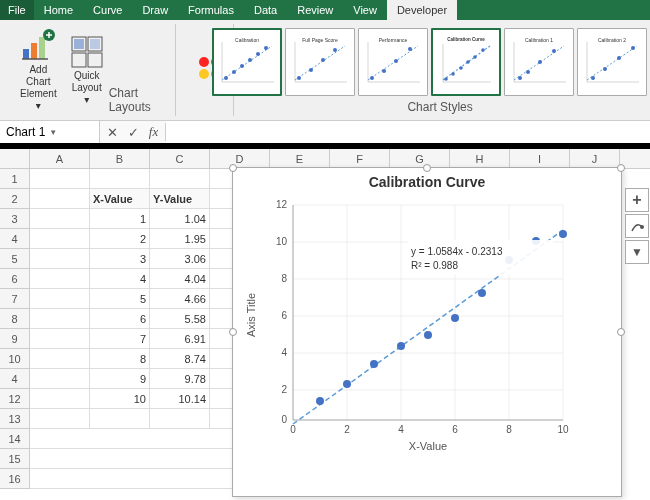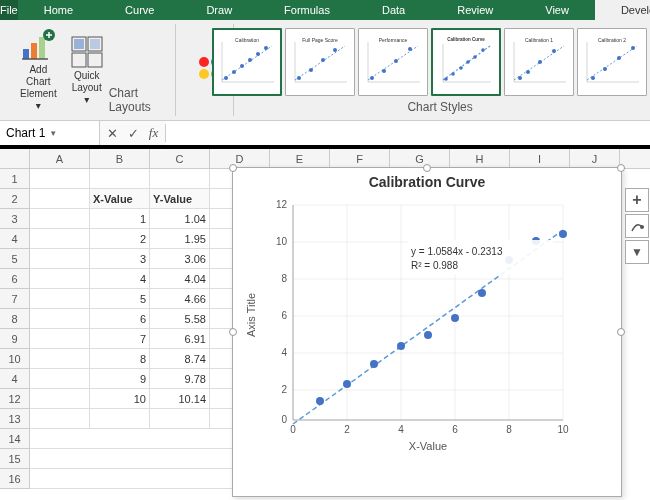--- a/index.html
+++ b/index.html
@@ -1,40 +1,40 @@
 <!DOCTYPE html>
 <html><head>
   <meta charset="utf-8">
   <style>
     * { box-sizing: border-box; margin: 0; padding: 0; }
     body { font-family: 'Segoe UI', Arial, sans-serif; font-size: 12px; background: #fff; width: 650px; height: 500px; overflow: hidden; }
 
     
     .ribbon { background: #217346; color: white; }
     .ribbon-tabs { display: flex; background: #217346; }
-    .ribbon-tab { padding: 4px 26px; font-size: 11px; color: white; cursor: pointer; }
+    .ribbon-tab { padding: 4px 10px; font-size: 11px; color: white; cursor: pointer; }
     .ribbon-tab.active { background: #f0f0f0; color: #333; }
 
     .ribbon-body { background: #f0f0f0; border-bottom: 1px solid #ccc; display: flex; align-items: stretch; padding: 4px 8px; gap: 4px; min-height: 90px; }
     .ribbon-group { display: flex; align-items: center; border-right: 1px solid #ccc; padding: 2px 8px; min-width: 60px; }
     .ribbon-group-label { font-size: 12px; color: #555; margin-top: auto; padding-top: 2px; }
     .ribbon-group-content { display: flex; align-items: center; gap: 4px; flex: 1; }
 
     .ribbon-btn { display: flex; flex-direction: column; align-items: center; cursor: pointer; padding: 2px 4px; border-radius: 2px; min-width: 44px; }
     .ribbon-btn .icon-area { width: 36px; height: 36px; display: flex; align-items: center; justify-content: center; }
     .ribbon-btn .btn-label { font-size: 10px; color: #333; text-align: center; line-height: 1.2; }
 
     
     .chart-thumbs { display: flex; gap: 3px; align-items: center; flex: 1; }
     .chart-thumb { width: 70px; height: 68px; border: 1px solid #aaa; background: white; display: flex; align-items: center; justify-content: center; cursor: pointer; border-radius: 1px; overflow: hidden; }
     .chart-thumb.selected { border: 2px solid #217346; }
     .chart-thumb svg { width: 66px; height: 64px; }
 
     
-    .formula-bar { display: flex; align-items: center; border-bottom: 4px solid #000000; background: #f9f9f9; height: 28px; }
+    .formula-bar { display: flex; align-items: center; border-bottom: 6px solid #000000; background: #f9f9f9; height: 28px; }
     .name-box { width: 100px; border-right: 1px solid #ccc; padding: 2px 6px; font-size: 12px; display: flex; align-items: center; cursor: pointer; background: white; height: 100%; }
     .name-box-arrow { font-size: 8px; margin-left: 4px; color: #666; }
     .formula-controls { display: flex; align-items: center; padding: 0 4px; gap: 4px; border-right: 1px solid #ccc; }
     .formula-btn { cursor: pointer; color: #555; font-size: 13px; padding: 1px 3px; }
     .formula-input { flex: 1; border: none; outline: none; padding: 2px 6px; font-size: 12px; background: white; height: 100%; }
 
     
     .col-headers { display: flex; background: #f5f5f5; border-bottom: 1px solid #ccc; height: 20px; }
     .row-header-spacer { width: 30px; border-right: 1px solid #ccc; background: #f5f5f5; flex-shrink: 0; }
     .col-header { border-right: 1px solid #ccc; display: flex; align-items: center; justify-content: center; font-size: 11px; color: #555; background: #f5f5f5; flex-shrink: 0; }
@@ -57,21 +57,21 @@
     
     .resize-handle { position: absolute; width: 8px; height: 8px; background: white; border: 1px solid #999; border-radius: 50%; }
 
     .spreadsheet-wrapper { position: relative; overflow: hidden; height: 372px; }
   </style>
 </head>
 <body>
 
 <div class="ribbon">
   <div class="ribbon-tabs">
-    <div class="ribbon-tab" style="background:#1a5c38;padding:4px 0;">File</div>
+    <div class="ribbon-tab" style="background:#1a5c38;padding:4px 8px;">File</div>
     <div class="ribbon-tab">Home</div>
     <div class="ribbon-tab">Curve</div>
     <div class="ribbon-tab">Draw</div>
     <div class="ribbon-tab">Formulas</div>
     <div class="ribbon-tab">Data</div>
     <div class="ribbon-tab">Review</div>
     <div class="ribbon-tab">View</div>
     <div class="ribbon-tab active">Developer</div>
   </div>
 </div>

